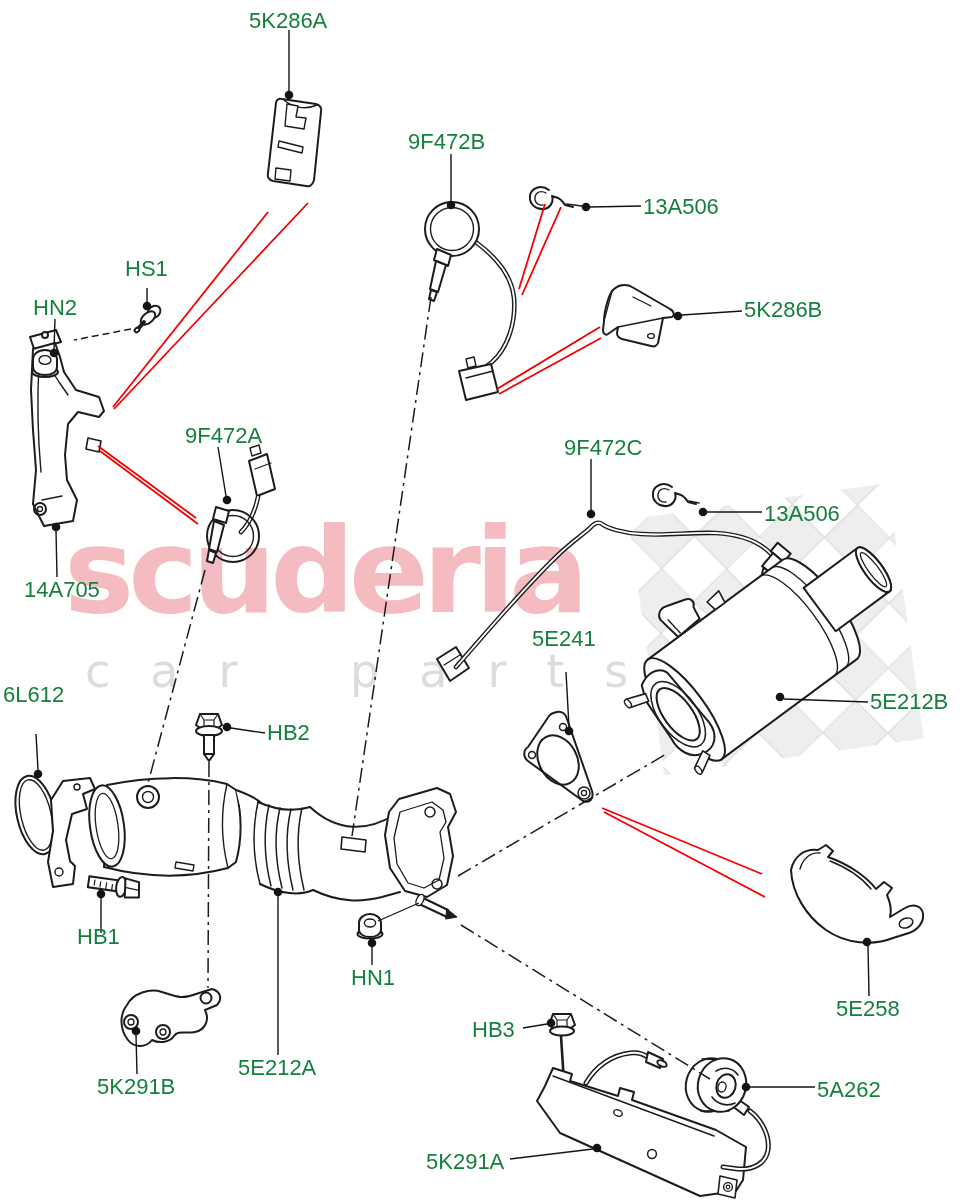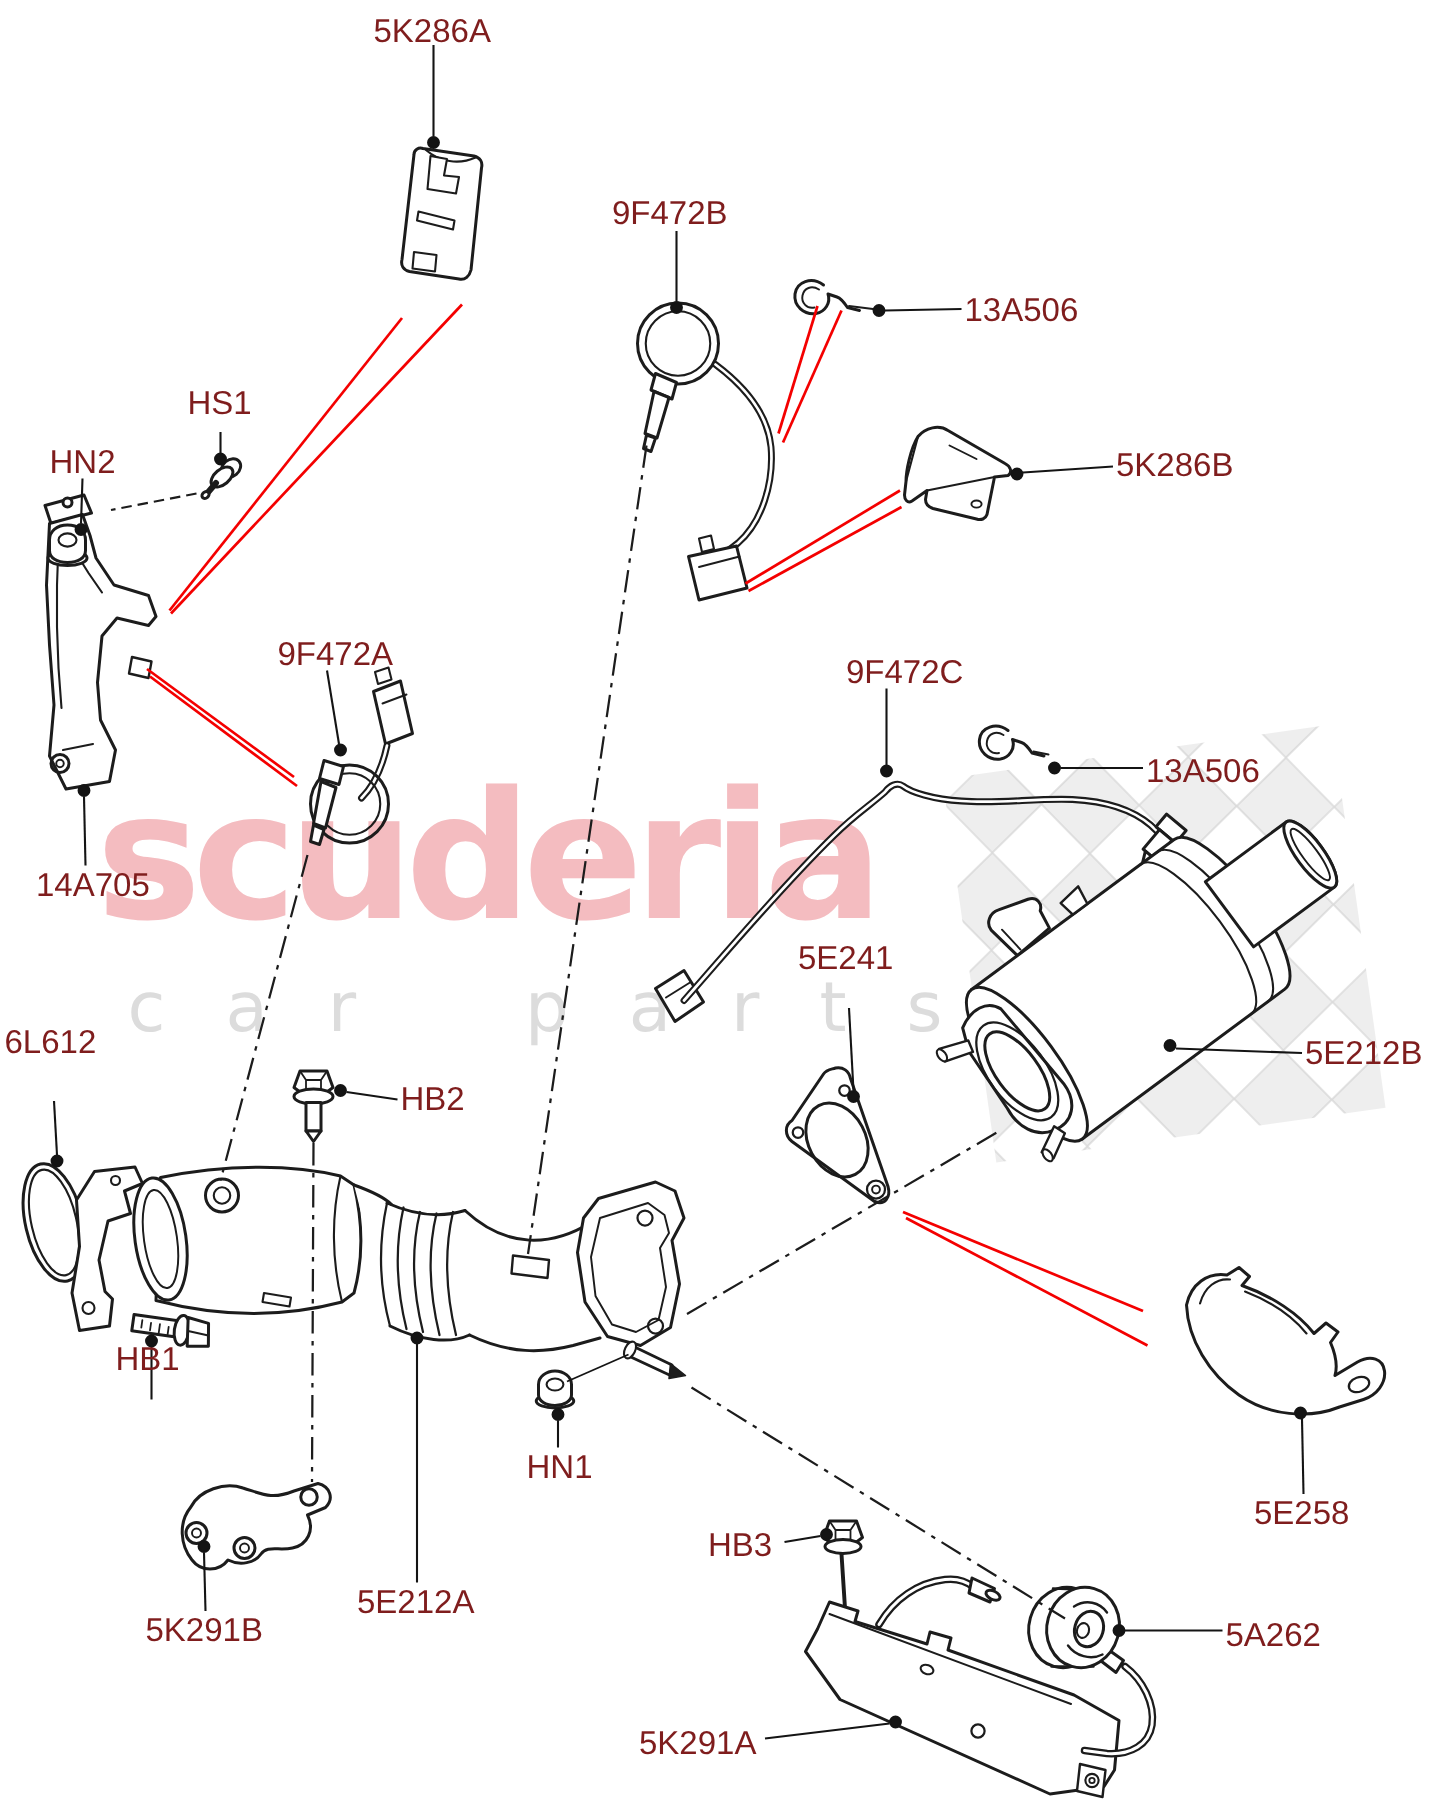--- a/index.html
+++ b/index.html
@@ -1,19 +1,19 @@
 <!DOCTYPE html>
 <html><head>
 <meta charset="utf-8">
 <style>
   html,body{margin:0;padding:0;background:#ffffff;}
   .stage{position:relative;width:962px;height:1200px;background:#fff;overflow:hidden;
          font-family:"Liberation Sans",sans-serif;}
   .stage svg{position:absolute;left:0;top:0;}
-  .part-label{position:absolute;font-size:22px;line-height:22px;color:#7f1d1d;
+  .part-label{position:absolute;font-size:22px;line-height:22px;color:#15803d;
               font-family:"Liberation Sans",sans-serif;white-space:nowrap;}
   .wm-brand{position:absolute;left:64px;top:512px;font-family:"DejaVu Sans",sans-serif;
             font-weight:bold;font-size:118px;line-height:118px;letter-spacing:-6px;
             color:#f4bcc0;user-select:none;}
   .wm-tag{position:absolute;left:85px;top:648px;font-family:"DejaVu Sans",sans-serif;
           font-size:46px;line-height:46px;letter-spacing:40px;word-spacing:18px;
           color:#dcdcdc;user-select:none;}
 </style>
 </head>
 <body>
@@ -353,21 +353,21 @@
   <div class="part-label" style="left:125px;top:258px">HS1</div>
   <div class="part-label" style="left:33px;top:297px">HN2</div>
   <div class="part-label" style="left:185px;top:425px">9F472A</div>
   <div class="part-label" style="left:564px;top:437px">9F472C</div>
   <div class="part-label" style="left:764px;top:503px">13A506</div>
   <div class="part-label" style="left:24px;top:579px">14A705</div>
   <div class="part-label" style="left:532px;top:628px">5E241</div>
   <div class="part-label" style="left:870px;top:691px">5E212B</div>
   <div class="part-label" style="left:3px;top:684px">6L612</div>
   <div class="part-label" style="left:267px;top:722px">HB2</div>
-  <div class="part-label" style="left:77px;top:895px">HB1</div>
+  <div class="part-label" style="left:77px;top:926px">HB1</div>
   <div class="part-label" style="left:351px;top:967px">HN1</div>
   <div class="part-label" style="left:836px;top:998px">5E258</div>
   <div class="part-label" style="left:97px;top:1076px">5K291B</div>
   <div class="part-label" style="left:238px;top:1057px">5E212A</div>
   <div class="part-label" style="left:472px;top:1019px">HB3</div>
   <div class="part-label" style="left:817px;top:1079px">5A262</div>
   <div class="part-label" style="left:426px;top:1151px">5K291A</div>
 </div>
 
 </body></html>

